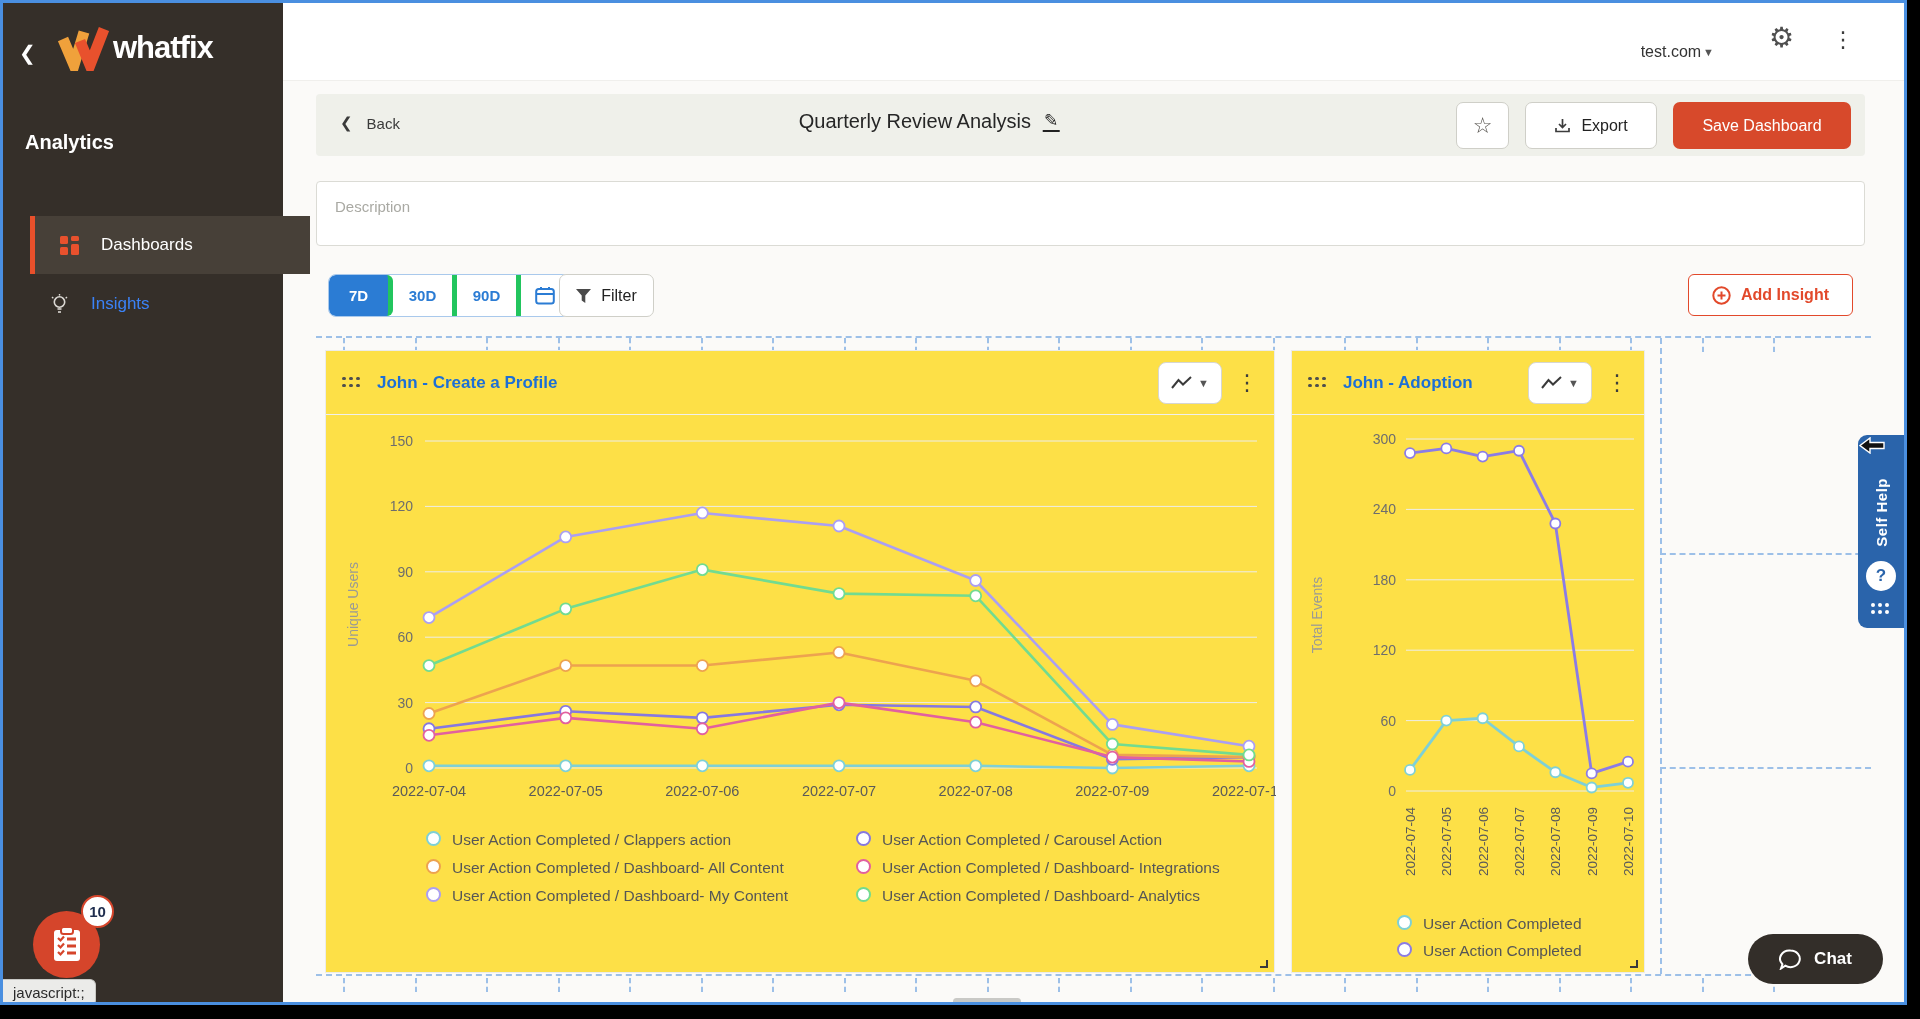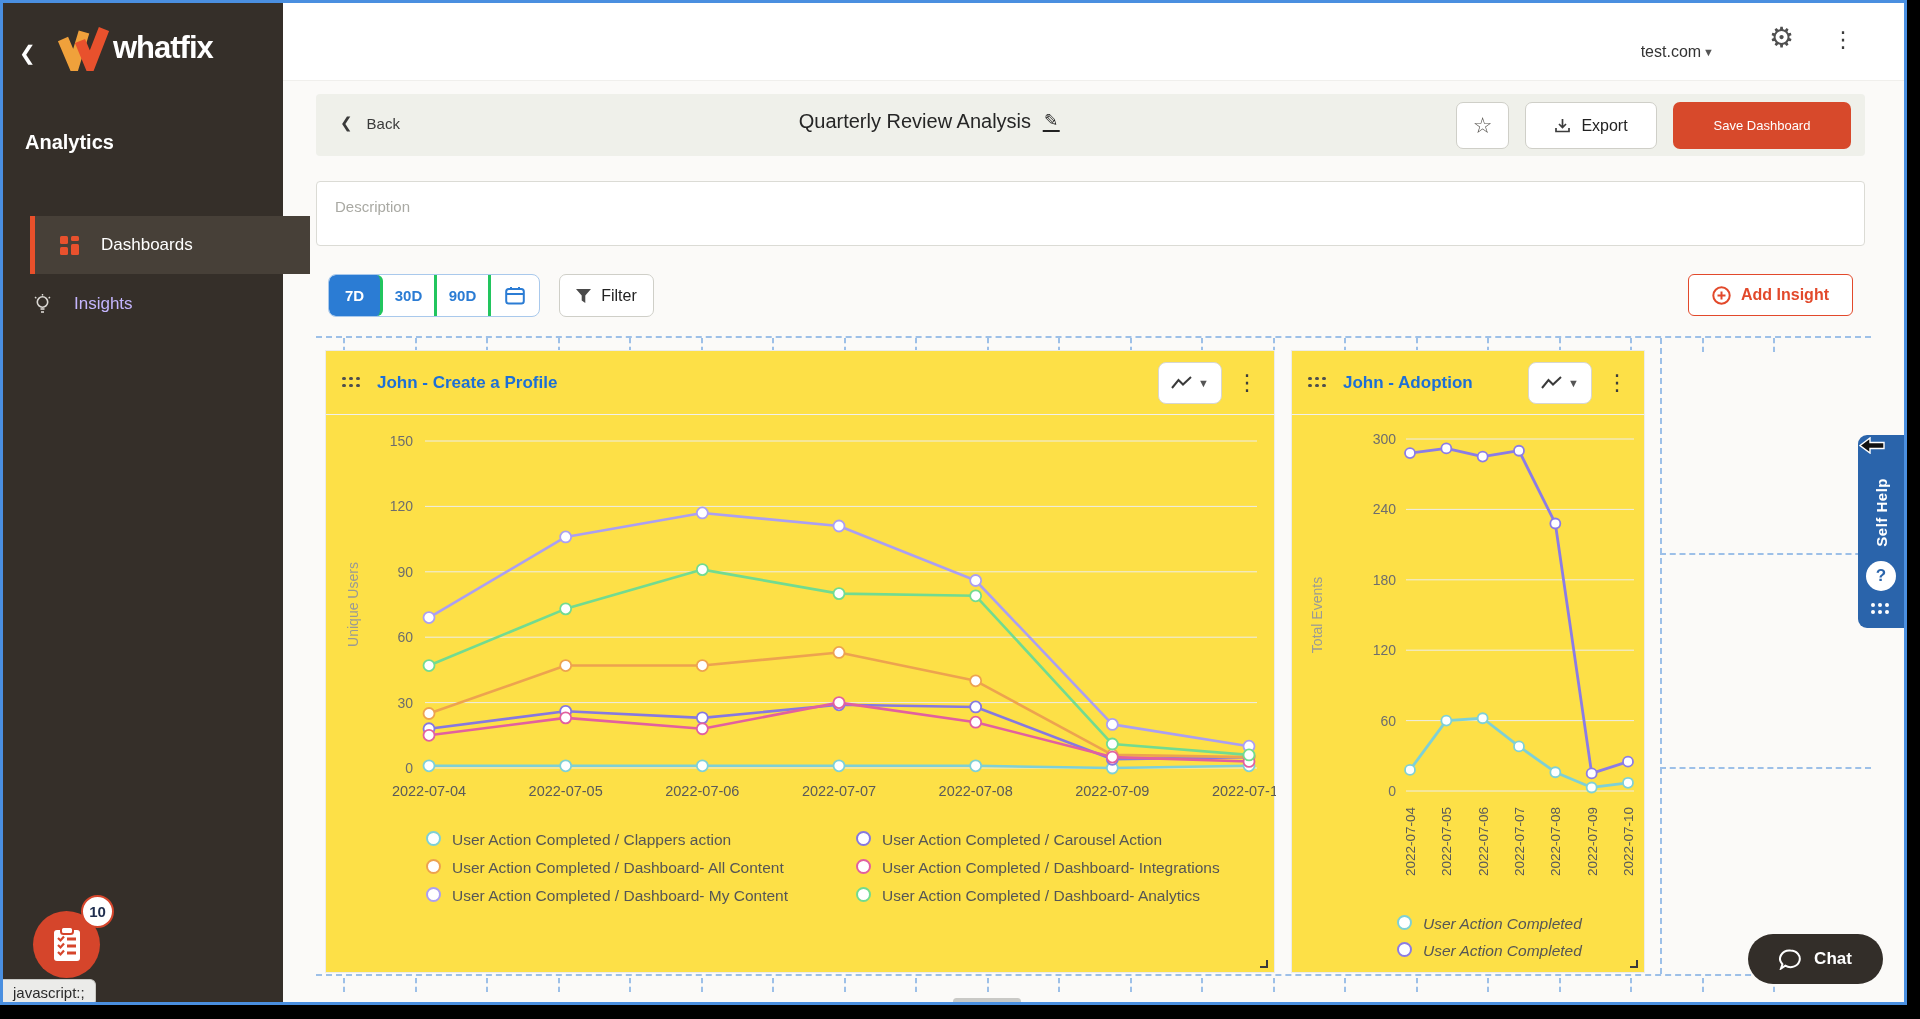--- a/index.html
+++ b/index.html
@@ -5,21 +5,21 @@
   * { margin:0; padding:0; box-sizing:border-box; }
   html,body { width:1920px; height:1019px; background:#000; font-family:"Liberation Sans", sans-serif; overflow:hidden; }
   #screen { position:absolute; left:0; top:0; width:1907px; height:1005px; border:3px solid #4a8fe0; background:#fbfaf8; overflow:hidden; }
 
   
   #sidebar { position:absolute; left:0; top:0; width:280px; height:100%; background:#352f29; z-index:5; }
   .sb-collapse { position:absolute; left:16px; top:38px; color:#fff; font-size:20px; }
   .logo { position:absolute; left:52px; top:22px; display:flex; align-items:center; }
   .logo-text { color:#fff; font-size:31px; font-weight:700; letter-spacing:-1px; margin-left:4px; }
   .sb-title { position:absolute; left:22px; top:128px; color:#fff; font-size:20px; font-weight:700; }
-  .nav-item { position:absolute; left:0; width:100%; height:58px; display:flex; align-items:center; gap:22px; padding-left:30px; color:#c4b5fd; font-size:17px; cursor:pointer; }
+  .nav-item { position:absolute; left:0; width:100%; height:58px; display:flex; align-items:center; gap:22px; padding-left:47px; color:#3b82f6; font-size:17px; cursor:pointer; }
   .nav-item.active { background:#474038; border-left:5px solid #e8502b; padding-left:25px; color:#fff; }
   .grid-ic { display:inline-block; }
   
   #topbar { position:absolute; left:280px; top:0; right:0; height:78px; background:#fff; border-bottom:1px solid #f0efec; z-index:4; }
   .account { position:absolute; right:190px; top:40px; font-size:16px; color:#333; display:flex; align-items:center; gap:2px; cursor:pointer; }
   .caret { font-size:11px; color:#555; }
   .gear { position:absolute; right:110px; top:18px; font-size:28px; color:#4f4f4f; cursor:pointer; }
   .kebab { font-size:22px; color:#3c3c3c; letter-spacing:0; cursor:pointer; }
   #topbar .kebab { position:absolute; right:50px; top:24px; }
 
@@ -27,29 +27,29 @@
   #headerbar { position:absolute; left:313px; top:91px; width:1549px; height:62px; background:#eff0ea; border-radius:4px; z-index:4; }
   .back { position:absolute; left:24px; top:20px; display:flex; align-items:center; gap:14px; font-size:15px; color:#3a3a3a; cursor:pointer; }
   .back .chv { font-size:15px; }
   .hb-title { position:absolute; left:613px; top:16px; transform:translateX(-50%); display:flex; align-items:center; gap:12px; }
   .hb-title .t { font-size:20px; color:#262626; white-space:nowrap; }
   .pencil { font-size:17px; color:#222; border-bottom:2px solid #222; line-height:19px; padding:0 1px; cursor:pointer; }
   .hb-actions { position:absolute; right:14px; top:8px; display:flex; gap:16px; align-items:center; }
   .btn { background:#fff; border:1px solid #cfcfc8; border-radius:7px; height:47px; display:flex; align-items:center; justify-content:center; gap:10px; font-size:16px; color:#222; cursor:pointer; }
   .btn-star { width:53px; font-size:22px; color:#55524d; }
   .btn-export { width:132px; }
-  .btn-save { width:178px; background:#d7492b; border:none; color:#fff; font-size:13px; }
+  .btn-save { width:178px; background:#d7492b; border:none; color:#fff; font-size:16px; }
 
   
   #description { position:absolute; left:313px; top:178px; width:1549px; height:65px; background:#fff; border:1px solid #dbdbd5; border-radius:4px; padding:16px 18px; font-size:15px; color:#a9a9a3; z-index:4; }
 
   
   #filterrow { position:absolute; left:313px; top:271px; width:1549px; height:44px; z-index:4; }
   .seg { position:absolute; left:12px; top:0; height:43px; display:flex; border:1px solid #a9c9ec; border-radius:8px; background:#fff; overflow:hidden; }
-  .seg-cell { width:54px; display:flex; align-items:center; justify-content:center; color:#2b7cd4; font-weight:700; font-size:15px; border-right:3px solid #22c55e; cursor:pointer; }
+  .seg-cell { width:64px; display:flex; align-items:center; justify-content:center; color:#2b7cd4; font-weight:700; font-size:15px; border-right:5px solid #22c55e; cursor:pointer; }
   .seg-cell:last-child { border-right:none; width:48px; }
   .seg-cell.active { background:#2b7cd4; color:#fff; border-radius:6px; }
   .btn-filter { position:absolute; left:243px; top:0; width:95px; height:43px; }
   .btn-add { position:absolute; right:12px; top:0; width:165px; height:42px; background:#fff; border:1.5px solid #e2492b; border-radius:6px; display:flex; align-items:center; justify-content:center; gap:10px; color:#e2492b; font-size:16px; font-weight:600; cursor:pointer; }
 
   
   #gridoverlay { position:absolute; left:313px; top:333px; width:1555px; height:640px; z-index:1; border-top:2px dashed #9dc0e8; border-bottom:2px dashed #9dc0e8; }
   .vline { position:absolute; left:1344px; top:0; height:100%; border-left:2px dashed #9dc0e8; }
   .hpart { position:absolute; left:1344px; width:211px; border-top:2px dashed #9dc0e8; }
   .tick { position:absolute; width:0; height:14px; border-left:2px dashed #9dc0e8; }
@@ -63,21 +63,21 @@
   .card-head { position:absolute; left:0; top:0; width:100%; height:64px; border-bottom:1px solid #f0f0ed; display:flex; align-items:center; padding:0 16px; gap:16px; }
   .drag { display:grid; grid-template-columns:repeat(3,5px); grid-template-rows:repeat(2,5px); gap:2px; cursor:grab; }
   .drag i { width:3.5px; height:3.5px; border-radius:50%; background:#4e4e4e; }
   .card-title { color:#1d6fd6; font-size:17px; font-weight:700; cursor:pointer; white-space:nowrap; overflow:hidden; }
   .head-right { margin-left:auto; display:flex; align-items:center; gap:14px; }
   .type-btn { width:64px; height:42px; border:1px solid #d6d6d1; border-radius:8px; background:#fff; display:flex; align-items:center; justify-content:center; gap:6px; cursor:pointer; }
   .chart-svg { position:absolute; left:0; top:60px; }
   text { font-family:"Liberation Sans", sans-serif; }
   .legend { position:absolute; z-index:3; }
   #legend1 { left:100px; top:478px; width:810px; display:grid; grid-template-columns:410px 1fr; column-gap:20px; row-gap:7px; }
-  #legend2 { left:105px; top:562px; display:flex; flex-direction:column; gap:6px;font-style:italic; }
+  #legend2 { left:105px; top:562px; display:flex; flex-direction:column; gap:6px; }
   .legend-item { display:flex; gap:11px; font-size:15.5px; line-height:21px; color:#565656; cursor:pointer; align-items:flex-start; }
   .ring { flex:0 0 15px; width:15px; height:15px; margin-top:2px; border-radius:50%; border:2px solid #999; background:#fff; }
   .corner { position:absolute; right:6px; bottom:4px; width:8px; height:8px; border-right:2px solid #3a3a3a; border-bottom:2px solid #3a3a3a; cursor:nwse-resize; }
 
   
   #selfhelp { position:absolute; right:0; top:432px; width:46px; height:193px; background:#2a64ab; border-radius:9px 0 0 9px; z-index:6; display:flex; flex-direction:column; align-items:center; justify-content:flex-end; padding-bottom:12px; cursor:pointer; }
   .sh-label { writing-mode:vertical-rl; transform:rotate(180deg); color:#fff; font-size:15px; font-weight:700; letter-spacing:.5px; margin-bottom:14px; }
   .sh-bubble { width:30px; height:30px; background:#fff; border-radius:50%; color:#2a64ab; font-weight:700; font-size:17px; display:flex; align-items:center; justify-content:center; margin-bottom:12px; }
   .sh-dots { display:grid; grid-template-columns:repeat(3,6px); grid-template-rows:repeat(2,6px); gap:1px; }
   .sh-dots i { width:4px; height:4px; border-radius:50%; background:#fff; }

